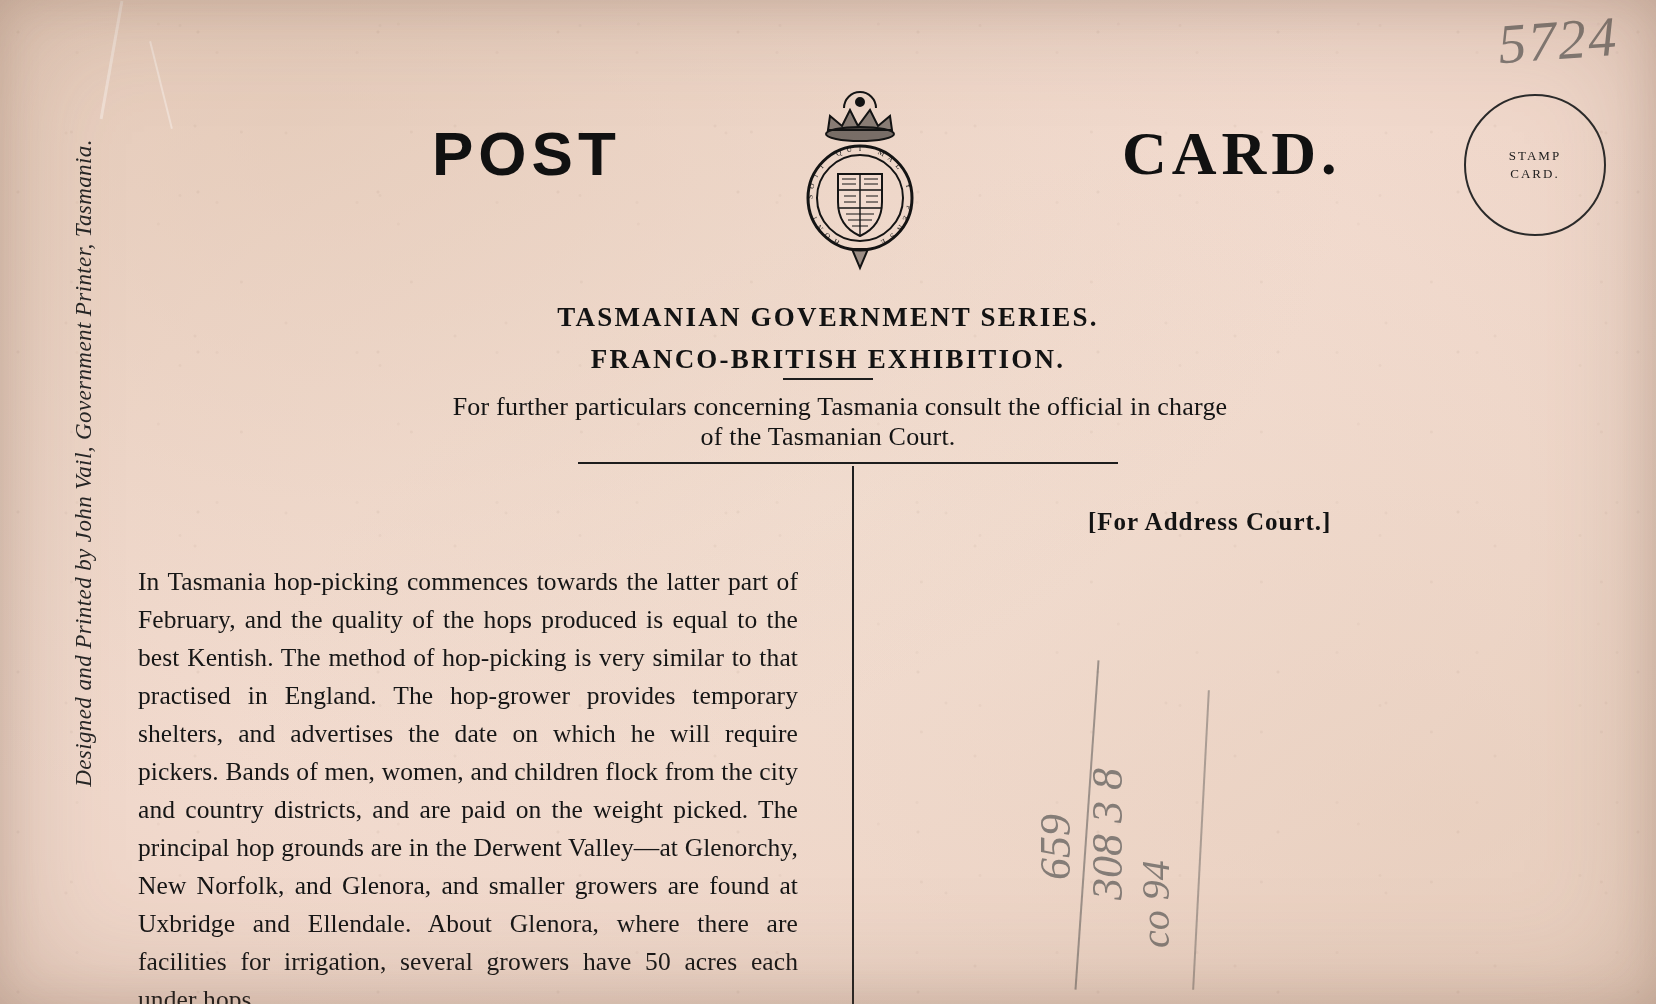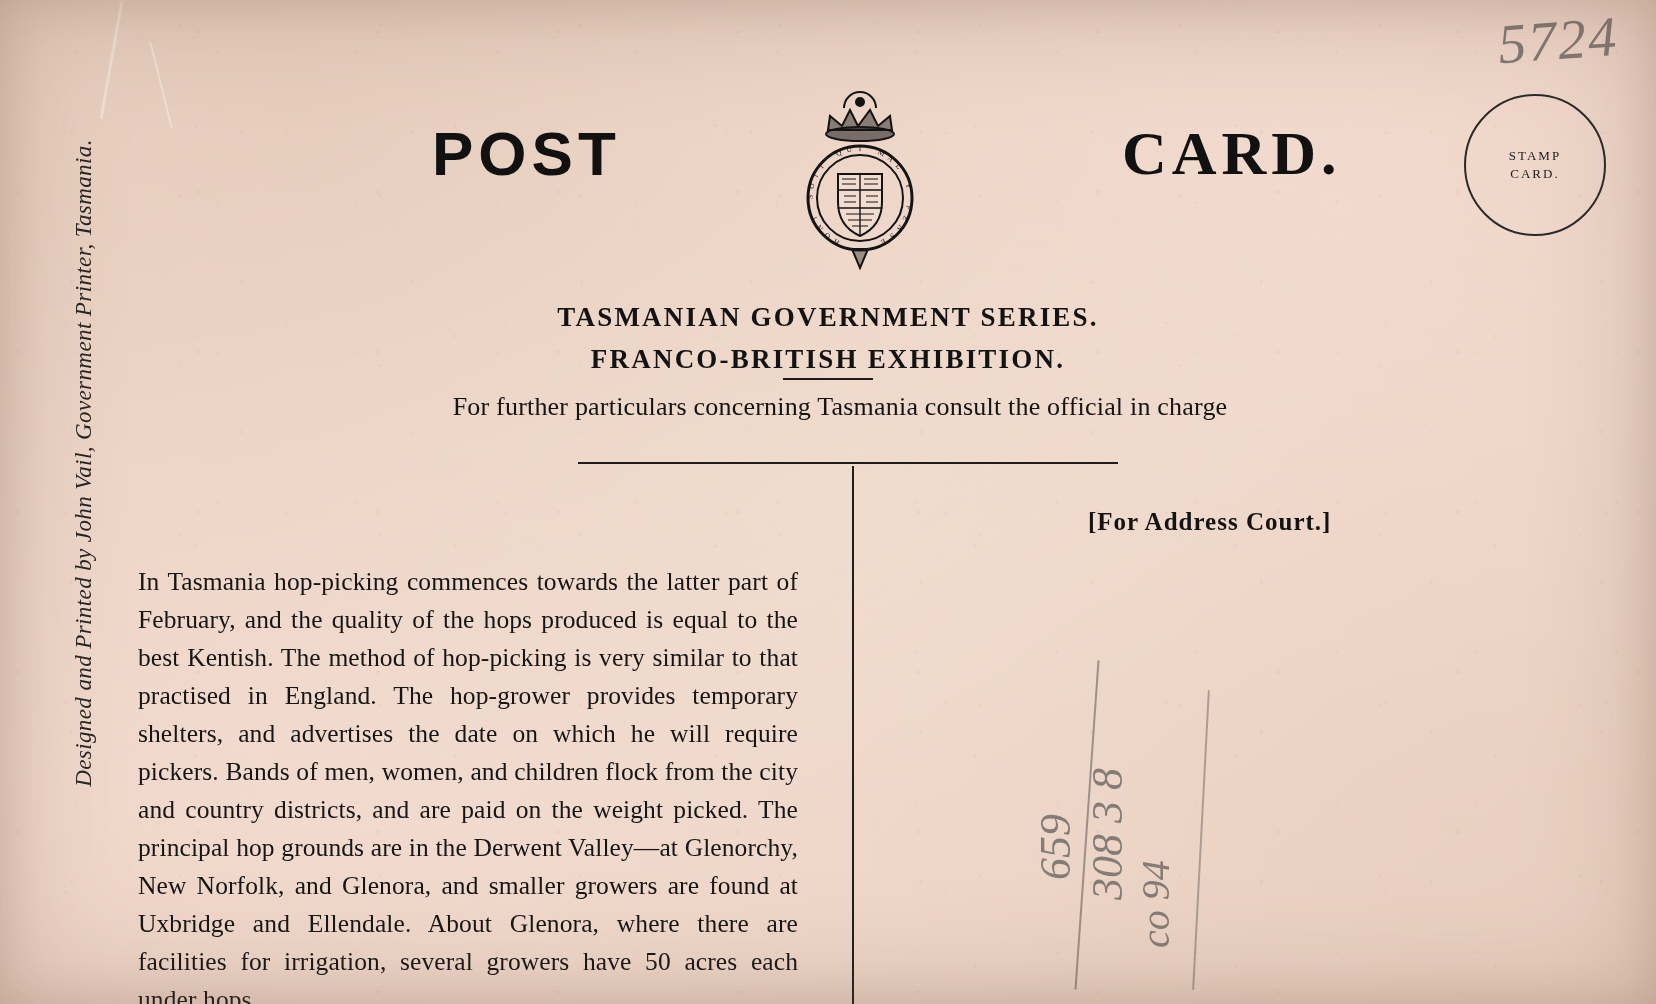--- a/index.html
+++ b/index.html
@@ -314,20 +314,21 @@
           <text x="102.95" y="148.03" text-anchor="middle" font-family="Liberation Serif, serif" font-size="7.5" fill="#141414" transform="rotate(499.33 102.95 148.03)">S</text>
           <text x="94.30" y="153.94" text-anchor="middle" font-family="Liberation Serif, serif" font-size="7.5" fill="#141414" transform="rotate(512.00 94.30 153.94)">E</text>
         </g>
       </svg>
   </div>
 
   <div class="series-line" id="series1">TASMANIAN GOVERNMENT SERIES.</div>
   <div class="series-line" id="series2">FRANCO-BRITISH EXHIBITION.</div>
   <div id="rule-short"></div>
   <div id="further1">For further particulars concerning Tasmania consult the official in charge</div>
+  <div id="further2">of the Tasmanian Court.</div>
   <div id="rule-long"></div>
 
   <div id="stamp-box">
     <div>STAMP</div>
     <div>CARD.</div>
   </div>
 
   <div id="divider"></div>
   <div id="address-only">[For Address Court.]</div>
 

